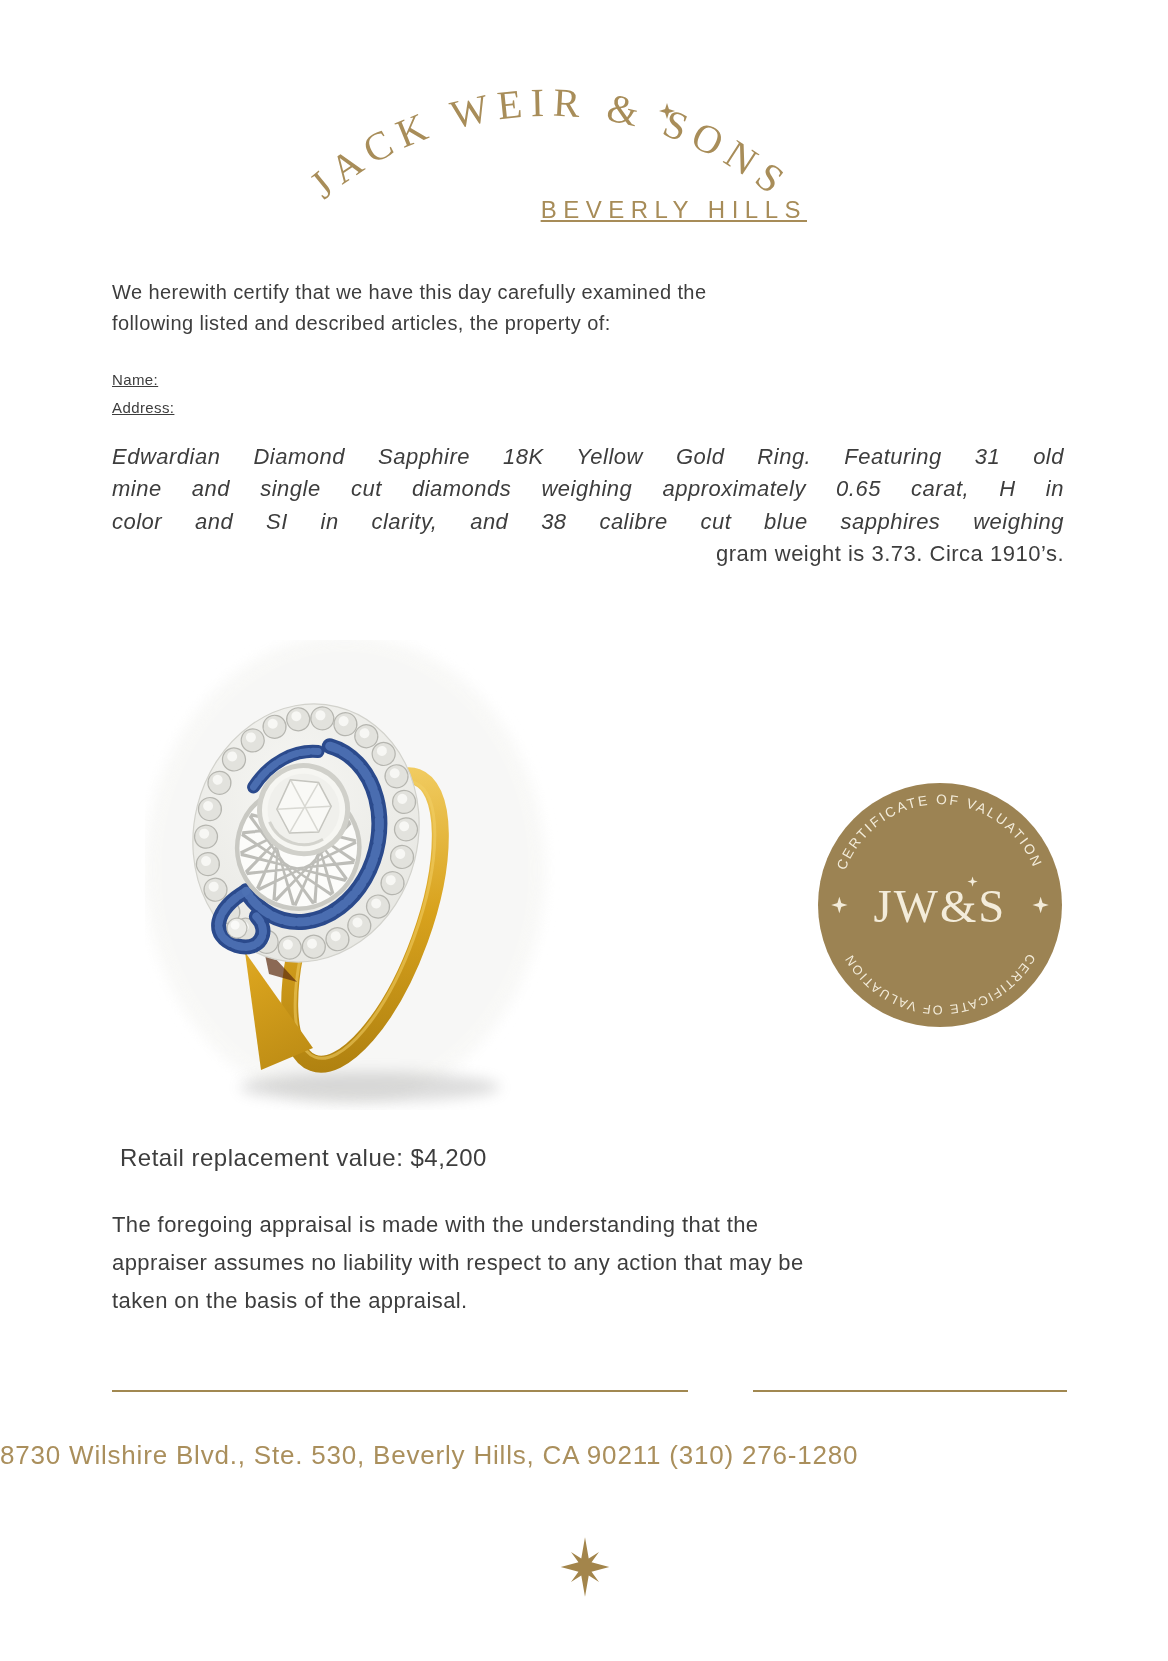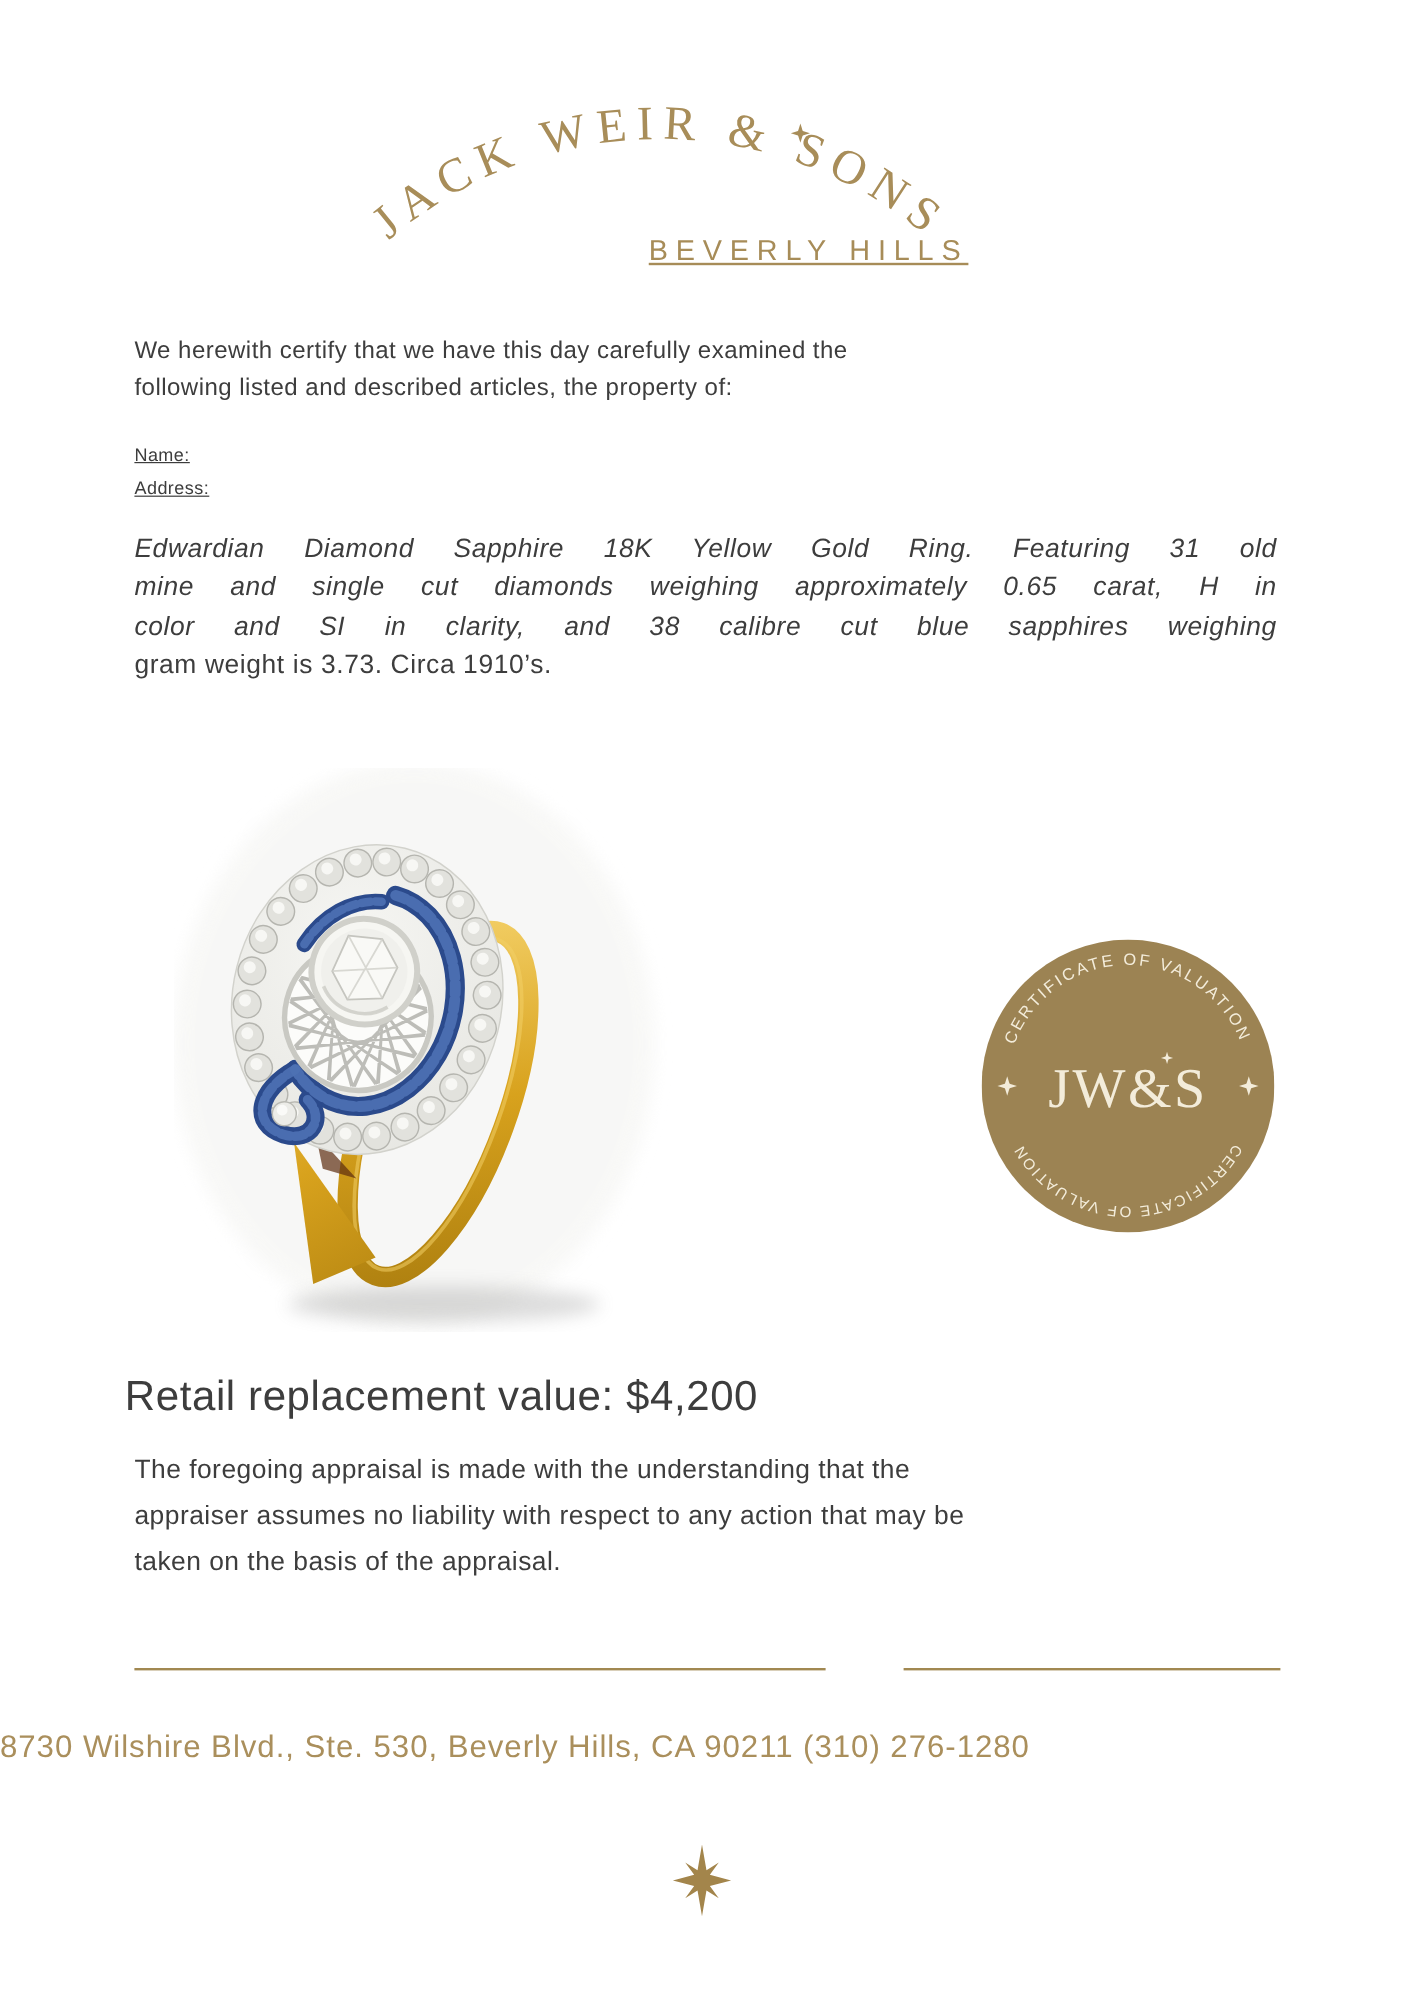--- a/index.html
+++ b/index.html
@@ -14,27 +14,27 @@
   .logo-subtitle{
     left:287px;top:196px;width:520px;text-align:right;
     font-size:24px;letter-spacing:6.5px;color:#a78c58;font-weight:400;text-decoration:underline;
   }
   
   .intro{left:112px;top:277px;font-size:20px;line-height:31px;letter-spacing:.4px;}
   .owner{left:112px;top:366px;font-size:15px;line-height:27.5px;letter-spacing:.4px;text-decoration:underline;}
   
   .desc{left:112px;top:441px;width:952px;font-size:22px;line-height:32.4px;letter-spacing:.5px;}
   .desc .jline{text-align:justify;text-align-last:justify;font-style:italic;}
-  .desc .lline{text-align:left;}
+  .desc .lline{text-align:right;}
   
   .ring-svg{left:145px;top:640px;width:420px;height:470px;}
   
   .seal-svg{left:818px;top:783px;width:244px;height:244px;}
   
-  .retail{left:104px;top:1144px;font-size:35px;letter-spacing:.5px;}
+  .retail{left:120px;top:1144px;font-size:24px;letter-spacing:.5px;}
   .disclaimer{left:112px;top:1206px;font-size:22px;line-height:38px;letter-spacing:.4px;width:900px;}
   .rule{top:1390px;height:2px;background:#a18851;}
   .rule-left{left:112px;width:576px;}
   .rule-right{left:753px;width:314px;}
   .footer{left:0;right:0;top:1440px;text-align:left;font-size:26px;
           letter-spacing:.8px;color:#aa8f5c;}
   .star-svg{left:557px;top:1536px;width:56px;height:62px;}
 </style>
 </head>
 <body>

